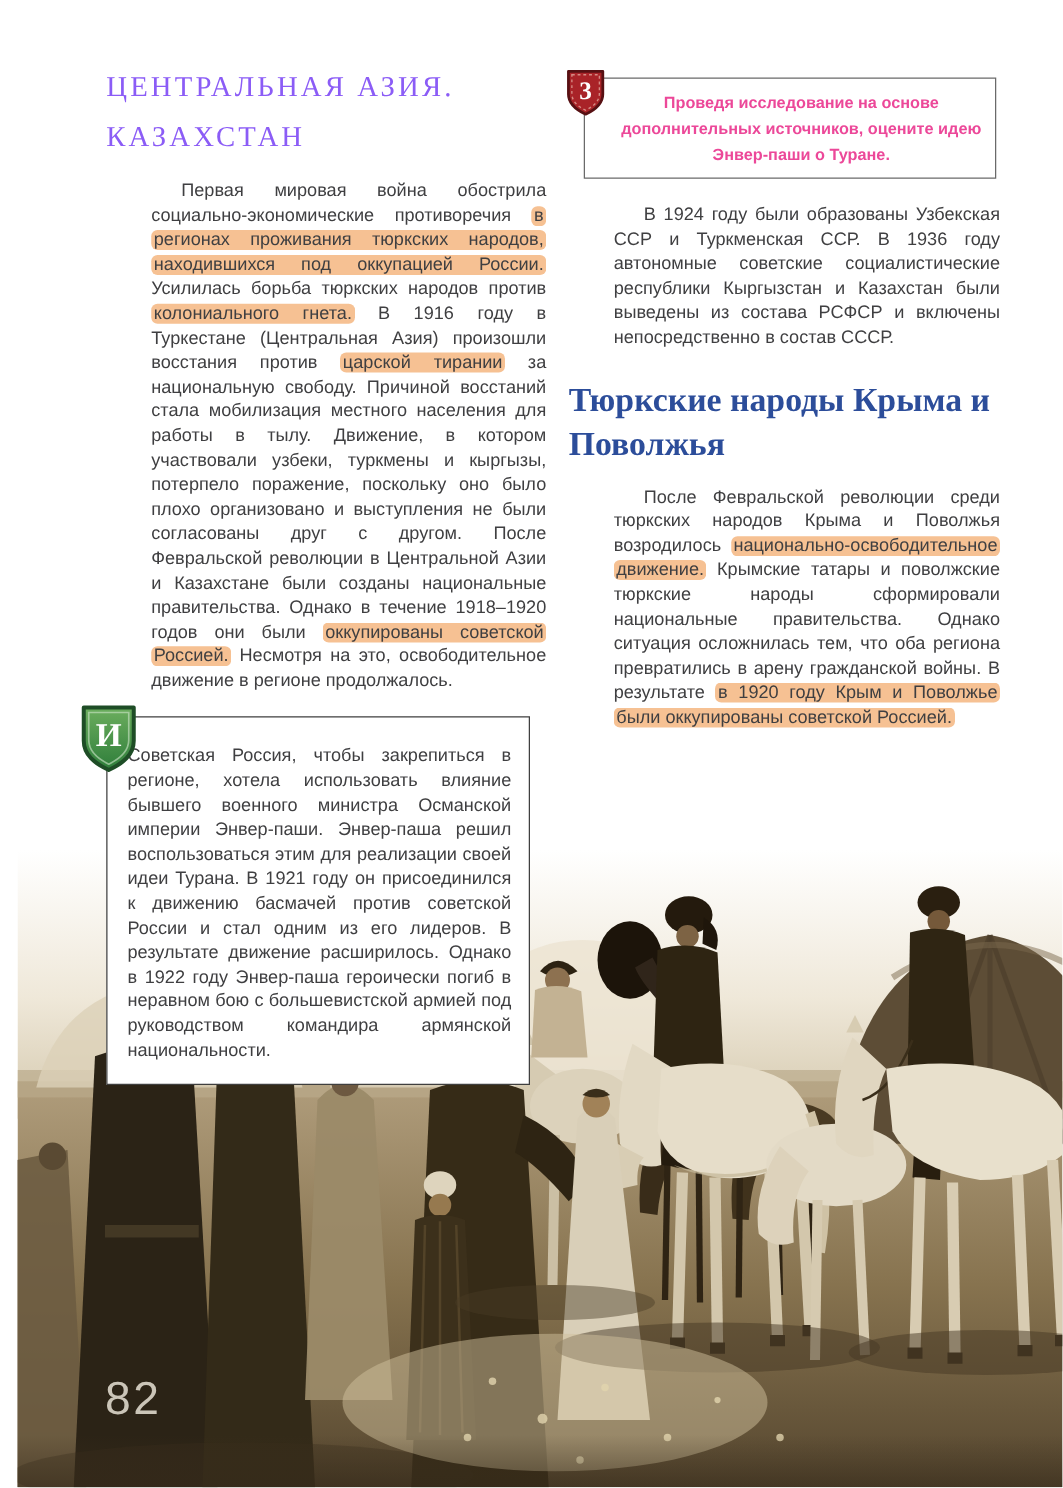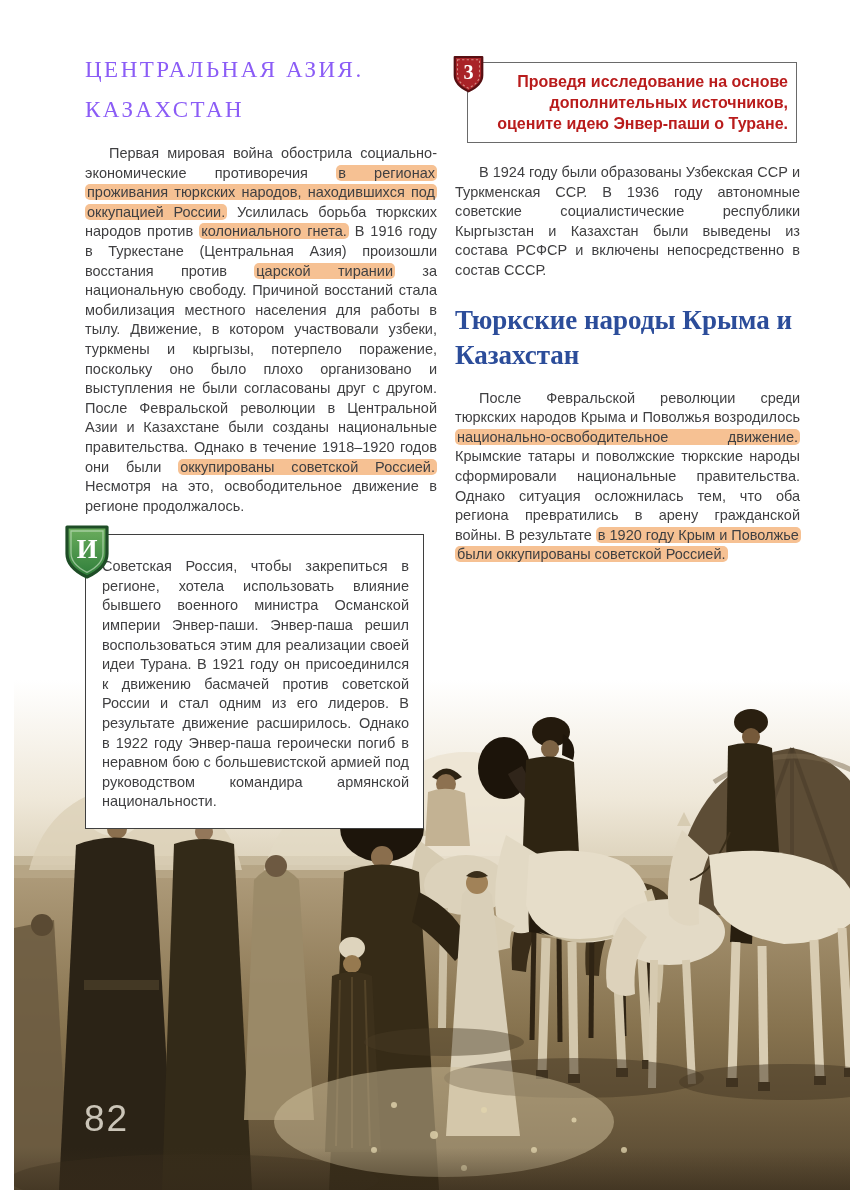--- a/index.html
+++ b/index.html
@@ -7,36 +7,36 @@
         font-family:"Liberation Sans", sans-serif;color:#3f3f41;}
 
   
   .col-left{position:absolute;left:85px;top:50px;width:352px;z-index:2;}
   .col-right{position:absolute;left:455px;top:50px;width:345px;z-index:2;}
 
   .page-title{margin:0 0 14px 0;font-family:"Liberation Serif", serif;font-weight:400;
               font-size:23px;line-height:40px;letter-spacing:2.5px;color:#8b5cf6;}
 
   .body-text{margin:0;font-size:14.5px;line-height:19.6px;text-align:justify;color:#3f3f41;}
-  .indent{text-indent:24px;}
+  .indent{text-indent:24px;margin-left:36px;}
   .mt{margin-top:10px;}
   .hl{background:#f6c193;border-radius:5px;padding:0 2px;
       -webkit-box-decoration-break:clone;box-decoration-break:clone;}
   .b{font-weight:normal;}
 
   
   .info-box{position:relative;margin-top:18px;width:339px;box-sizing:border-box;
             border:1.6px solid #3f3f3f;background:#ffffff;padding:22px 14px 16px 16px;}
   .badge-green{position:absolute;left:-23px;top:-12px;width:48px;height:56px;}
 
   
   .task-box{position:relative;margin:12px 0 0 12px;width:330px;box-sizing:border-box;
             border:1px solid #6a6a6a;background:#ffffff;padding:8px 8px 8px 26px;}
   .badge-red{position:absolute;left:-16px;top:-10px;width:33px;height:41px;}
-  .task-text{margin:0;font-size:16px;line-height:21px;font-weight:bold;color:#b91c1c;text-align:right;}
+  .task-text{margin:0;font-size:13px;line-height:21px;font-weight:bold;color:#ec4899;text-align:center;}
 
   .section-heading{margin:22px 0 16px 0;font-family:"Liberation Serif", serif;font-weight:bold;
                    font-size:27px;line-height:35px;color:#2c4d9a;}
 
   
   .photo{position:absolute;left:0;top:680px;width:850px;height:510px;z-index:1;padding-left:14px;}
   .photo svg{display:block;width:850px;height:510px;}
   .page-num{position:absolute;left:0px;top:418px;font-size:37px;letter-spacing:2px;
             color:#d9d3c6;opacity:.92;z-index:3;}
 </style>
@@ -229,18 +229,18 @@
       <svg class="badge-red" viewBox="0 0 36 42">
         <path d="M3,3 H33 V23 C33,31.5 26.5,36.5 18,40.5 C9.5,36.5 3,31.5 3,23 Z" fill="#a92328" stroke="#571013" stroke-width="2.4" stroke-linejoin="round"></path>
         <path d="M6,6 H30 V22.5 C30,29.5 24.5,33.8 18,37 C11.5,33.8 6,29.5 6,22.5 Z" fill="none" stroke="#dd9d94" stroke-width="1.2" stroke-dasharray="2.5,2.5" opacity="0.85"></path>
         <text x="18" y="27" text-anchor="middle" font-family="Liberation Serif, serif" font-size="22" font-weight="bold" fill="#ffffff">3</text>
       </svg>
       <p class="task-text">Проведя исследование на основе дополнительных источников, оцените идею Энвер-паши о Туране.</p>
     </div>
 
     <p class="body-text indent" style="margin-top:20px;"><span>В 1924 году были образованы </span><span class="b">Узбекская ССР</span><span> и </span><span class="b">Туркменская ССР</span><span>. В 1936 году автономные советские социалистические республики </span><span class="b">Кыргызстан</span><span> и </span><span class="b">Казахстан</span><span> были выведены из состава РСФСР и включены непосредственно в состав СССР.</span></p>
 
-    <h2 class="section-heading">Тюркские народы Крыма и Казахстан</h2>
+    <h2 class="section-heading">Тюркские народы Крыма и Поволжья</h2>
 
     <p class="body-text indent"><span>После Февральской революции среди тюркских народов Крыма и Поволжья возродилось </span><span class="hl">национально-освободительное движение.</span><span> Крымские татары и поволжские тюркские народы сформировали национальные правительства. Однако ситуация осложнилась тем, что оба региона превратились в арену гражданской войны. В результате </span><span class="hl">в 1920 году Крым и Поволжье были оккупированы советской Россией.</span></p>
   </div>
 
 </div>
 
 </body></html>

